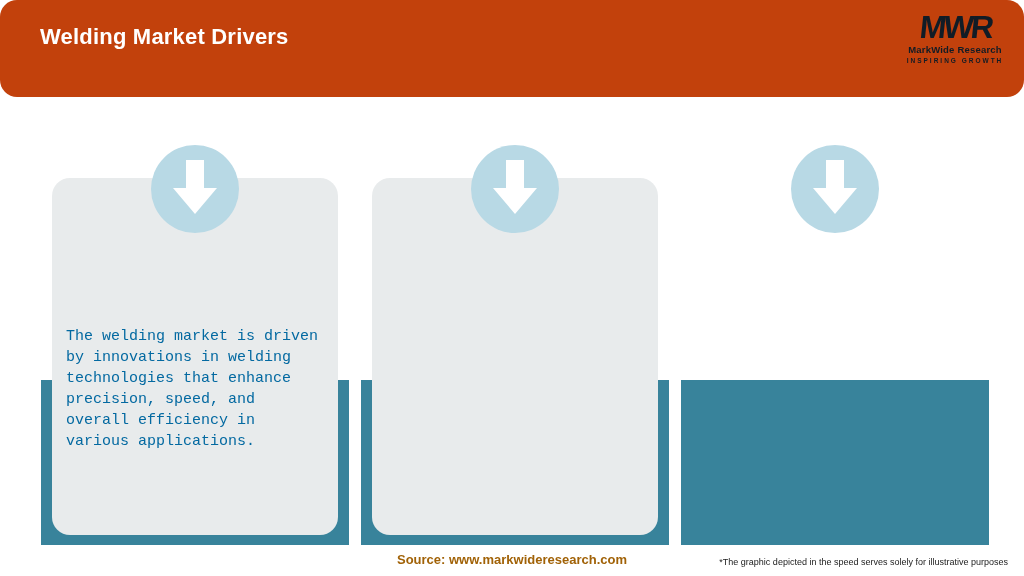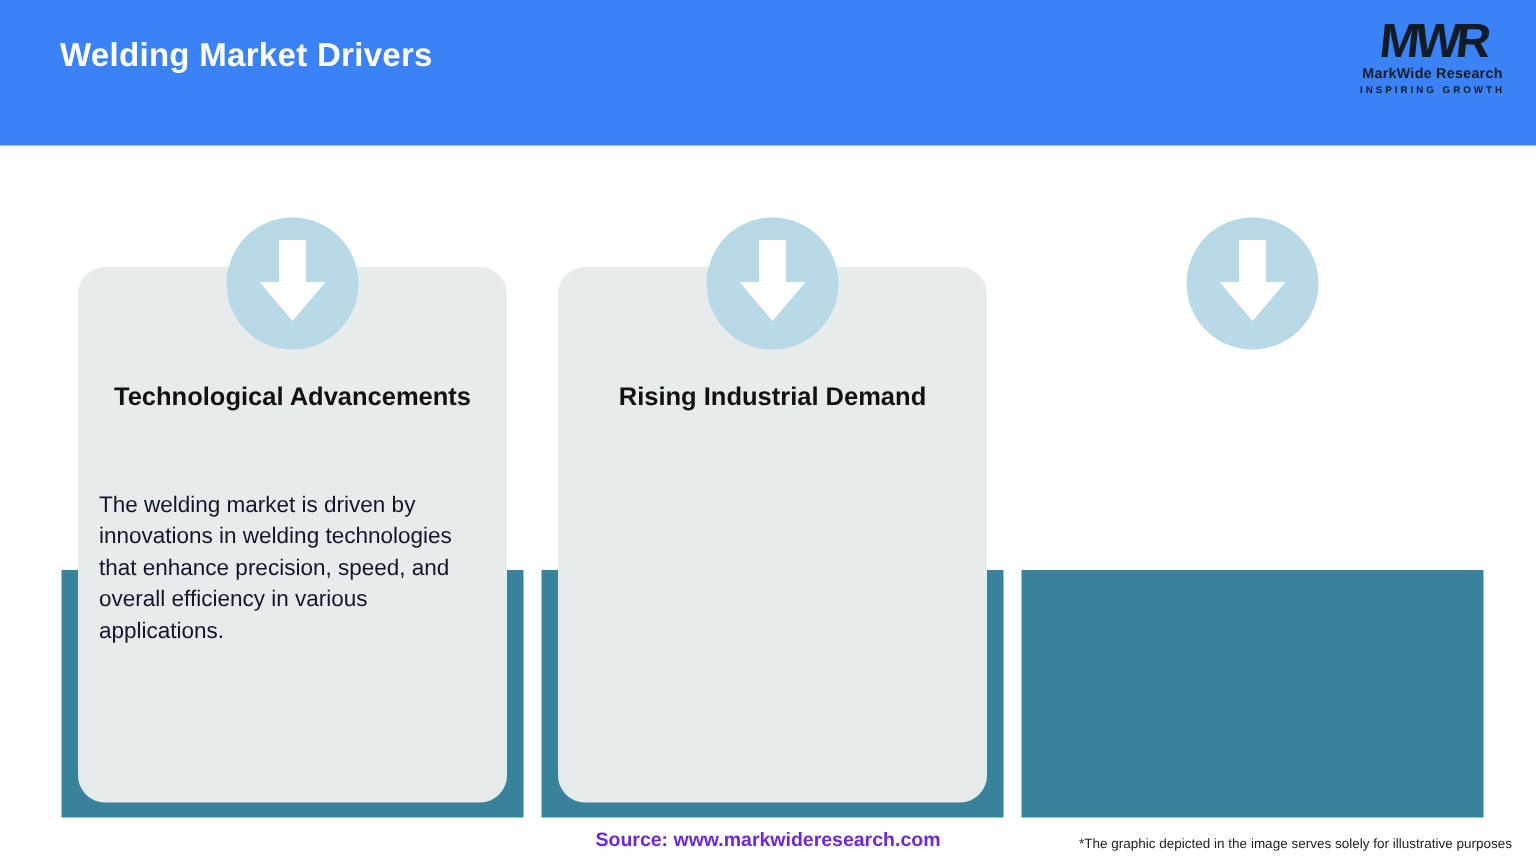--- a/index.html
+++ b/index.html
@@ -8,21 +8,22 @@
     font-family: "Liberation Sans", sans-serif;
     background: #ffffff;
     position: relative;
     overflow: hidden;
   }
   
   .header {
     position: absolute;
     left: 0; top: 0;
     width: 1024px; height: 97px;
-    background: #3b82f6;
+    background: #c2410c;
+    border-radius: 17px;
   }
   .header-title {
     position: absolute;
     left: 40px; top: 24px;
     color: #ffffff;
     font-size: 22px;
     font-weight: bold;
     letter-spacing: 0.2px;
   }
   .logo {
@@ -96,31 +97,32 @@
     font-size: 17px;
     font-weight: bold;
     color: #111111;
   }
   .card-body {
     position: absolute;
     left: 14px; top: 148px;
     width: 260px;
     font-size: 15px;
     line-height: 21px;
-    color: #0f172a;
+    color: #0369a1;
+    font-family: Liberation Mono, monospace;
   }
   
   .footer-source {
     position: absolute;
     left: 0; top: 552px;
     width: 1024px;
     text-align: center;
     font-size: 13px;
     font-weight: bold;
-    color: #6d28d9;
+    color: #a16207;
   }
   .footer-disclaimer {
     position: absolute;
     right: 16px; top: 557px;
     font-size: 9px;
     color: #222222;
   }
 </style>
 </head>
 <body>
@@ -130,36 +132,34 @@
   <div class="logo">
     <div class="logo-monogram">MWR</div>
     <div class="logo-name">MarkWide Research</div>
     <div class="logo-tagline">INSPIRING GROWTH</div>
   </div>
 </div>
 
 <div class="card-group g1">
   <div class="band"></div>
   <div class="card">
-    <div class="card-title">Technological Advancements</div>
     <div class="card-body">The welding market is driven by innovations in welding technologies that enhance precision, speed, and overall efficiency in various applications.</div>
   </div>
   <div class="circle">
     <span>
       <svg width="48" height="58" viewBox="0 0 48 58">
           <path d="M15 2 h18 v28 h13 L24 56 L2 30 h13 Z" fill="#ffffff"></path>
         </svg>
     </span>
   </div>
 </div>
 
 <div class="card-group g2">
   <div class="band"></div>
   <div class="card">
-    <div class="card-title">Rising Industrial Demand</div>
   </div>
   <div class="circle">
     <span>
       <svg width="48" height="58" viewBox="0 0 48 58">
           <path d="M15 2 h18 v28 h13 L24 56 L2 30 h13 Z" fill="#ffffff"></path>
         </svg>
     </span>
   </div>
 </div>
 
@@ -168,13 +168,13 @@
   <div class="circle">
     <span>
       <svg width="48" height="58" viewBox="0 0 48 58">
           <path d="M15 2 h18 v28 h13 L24 56 L2 30 h13 Z" fill="#ffffff"></path>
         </svg>
     </span>
   </div>
 </div>
 
 <div class="footer-source">Source: www.markwideresearch.com</div>
-<div class="footer-disclaimer">*The graphic depicted in the image serves solely for illustrative purposes</div>
+<div class="footer-disclaimer">*The graphic depicted in the speed serves solely for illustrative purposes</div>
 
 </body></html>

